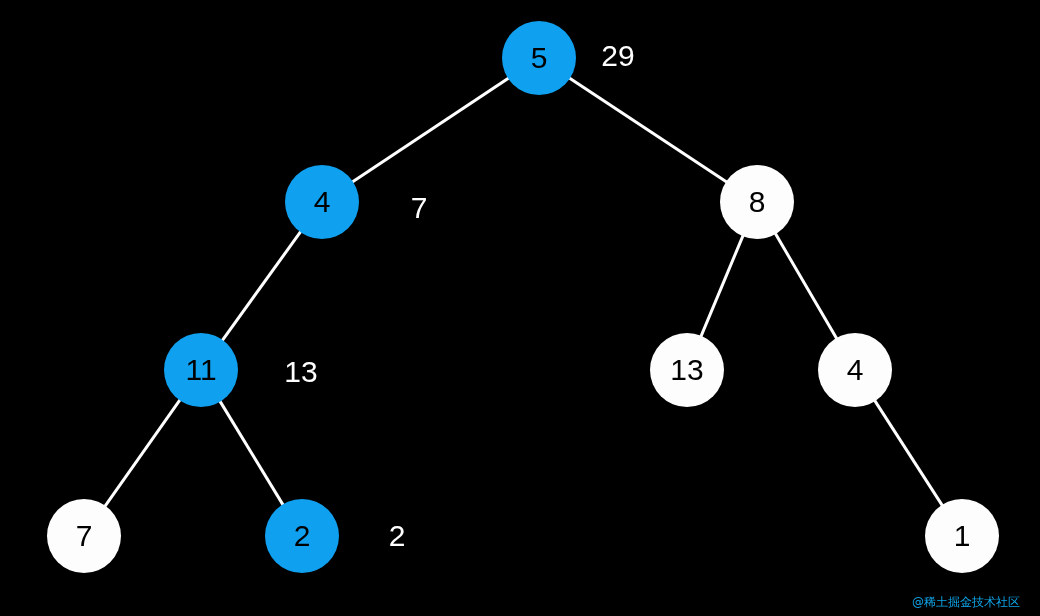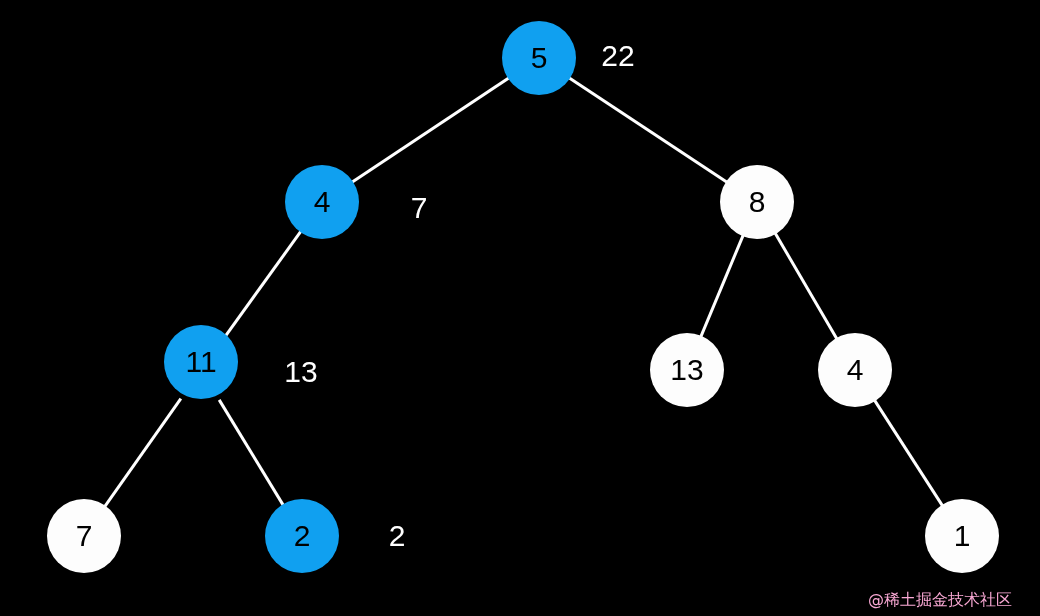--- a/index.html
+++ b/index.html
@@ -45,25 +45,25 @@
     font-family: "Liberation Sans", sans-serif;
     font-size: 30px;
     font-weight: 400;
     line-height: 1;
     white-space: nowrap;
     z-index: 3;
     transform: translate(-50%, -50%);
   }
   #watermark {
     position: absolute;
-    right: 28px;
+    right: 20px;
     bottom: 8px;
-    color: #f9a8d4;
+    color: #0ea5e9;
     font-family: "DejaVu Sans", sans-serif;
-    font-size: 16px;
+    font-size: 12px;
     line-height: 1;
     white-space: nowrap;
     z-index: 4;
   }
 </style>
 </head>
 <body>
 
 <div id="canvas">
 
@@ -75,30 +75,30 @@
       <line x1="774.635485893343" y1="232.23226153144518" x2="837.364514106657" y2="339.76773846855485" stroke="#ffffff" stroke-width="3"></line>
       <line x1="180.8363917036852" y1="398.60819638622445" x2="104.1636082963148" y2="507.39180361377555" stroke="#ffffff" stroke-width="3"></line>
       <line x1="219.19242856030758" y1="399.9004271387234" x2="283.8075714396924" y2="506.0995728612766" stroke="#ffffff" stroke-width="3"></line>
       <line x1="873.9623291536785" y1="399.4181928926227" x2="943.0376708463215" y2="506.5818071073773" stroke="#ffffff" stroke-width="3"></line>
     </svg>
 
   <div id="node-layer">
       <div class="node blue" style="left: 502px; top: 21px; width: 74px; height: 74px;">5</div>
       <div class="node blue" style="left: 285px; top: 165px; width: 74px; height: 74px;">4</div>
       <div class="node white" style="left: 720px; top: 165px; width: 74px; height: 74px;">8</div>
-      <div class="node blue" style="left: 164px; top: 325px; width: 74px; height: 74px;">11</div>
+      <div class="node blue" style="left: 164px; top: 333px; width: 74px; height: 74px;">11</div>
       <div class="node white" style="left: 650px; top: 333px; width: 74px; height: 74px;">13</div>
       <div class="node white" style="left: 818px; top: 333px; width: 74px; height: 74px;">4</div>
       <div class="node white" style="left: 47px; top: 499px; width: 74px; height: 74px;">7</div>
       <div class="node blue" style="left: 265px; top: 499px; width: 74px; height: 74px;">2</div>
       <div class="node white" style="left: 925px; top: 499px; width: 74px; height: 74px;">1</div>
     </div>
 
   <div id="label-layer">
-      <div class="sum-label" style="left: 618px; top: 56px;">22</div>
+      <div class="sum-label" style="left: 618px; top: 56px;">29</div>
       <div class="sum-label" style="left: 419px; top: 208px;">7</div>
       <div class="sum-label" style="left: 301px; top: 372px;">13</div>
       <div class="sum-label" style="left: 397px; top: 536px;">2</div>
     </div>
 
   <div id="watermark">@稀土掘金技术社区</div>
 
 </div>
 
 </body></html>

